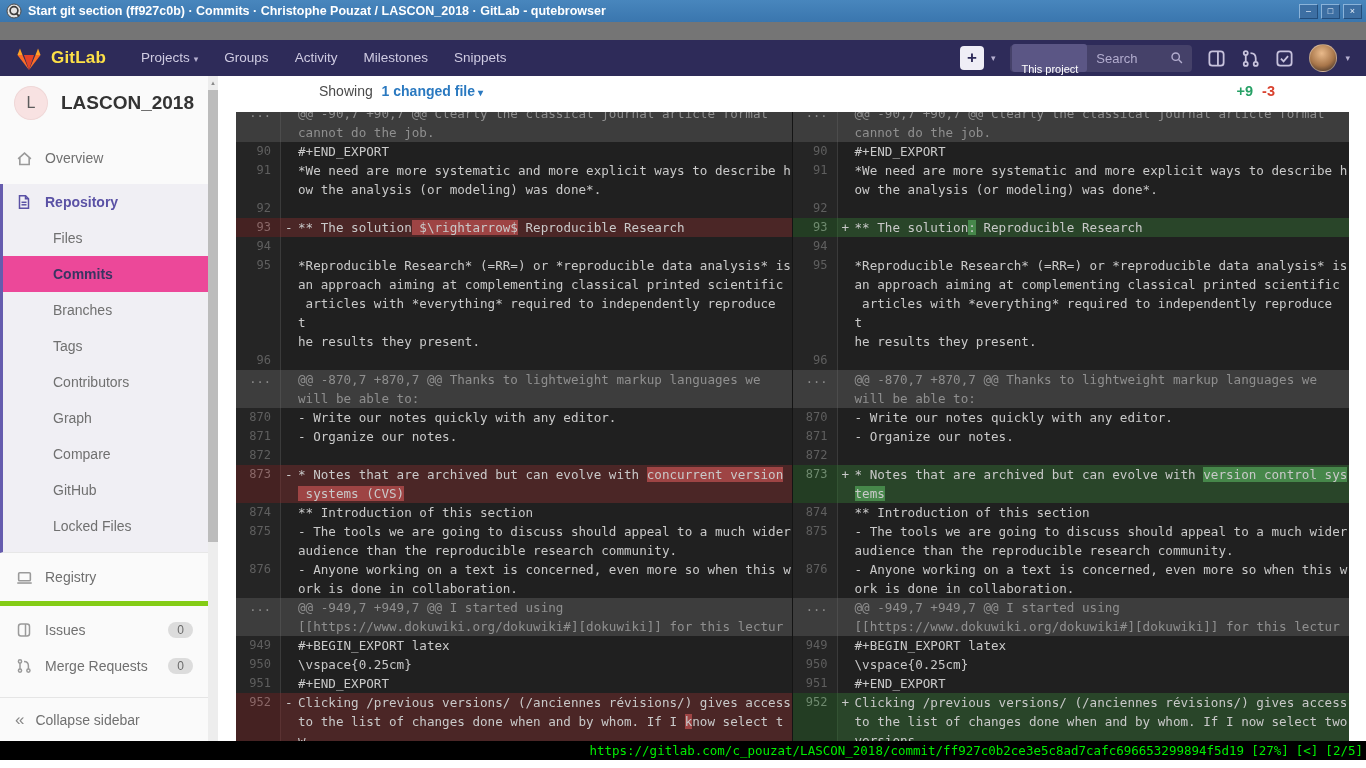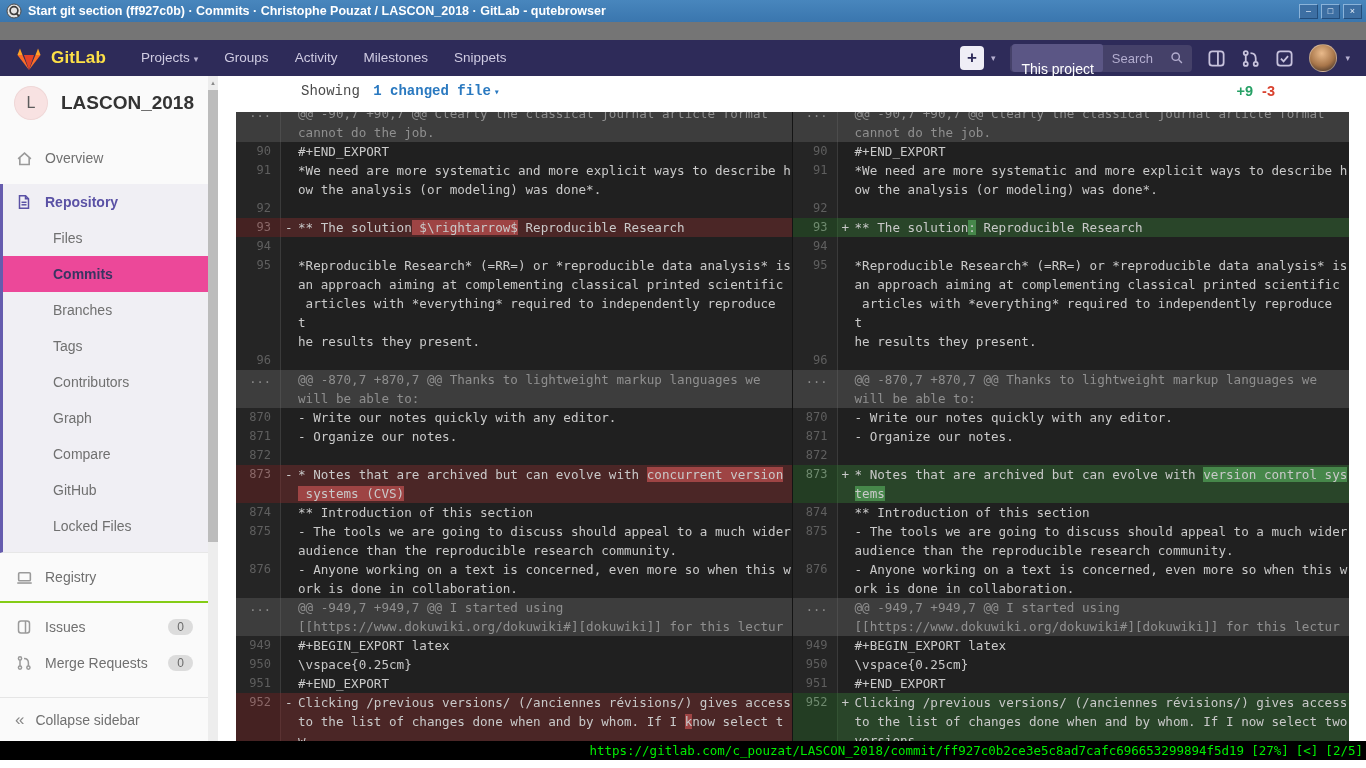--- a/index.html
+++ b/index.html
@@ -38,21 +38,21 @@
   .nav-links { display:flex; font-size:13.5px; }
   .nav-link { padding:0 13px; line-height:36px; color:#cfcbe2; cursor:default; }
   .caret { font-size:9px; color:#b6b0d0; margin-left:4px; }
   .nav-right { margin-left:auto; display:flex; align-items:center; gap:15px; }
   .plus-group { display:flex; align-items:center; gap:3px; }
   .plus-box { width:24px; height:24px; border-radius:4px; background:#efeef6; color:#2e2b59;
     font-size:17px; font-weight:bold; display:flex; align-items:center; justify-content:center; }
   .searchbox { width:182px; height:27px; background:#454169; border-radius:4px;
     display:flex; align-items:center; padding:0 8px 0 2px; gap:9px; }
   .scope-chip { background:#5b5685; border-radius:3px; height:23px; line-height:23px;
-    padding:14px 9px; font-size:14px; color:#fff; }
+    padding:14px 9px; font-size:11px; color:#fff; }
   .search-ph { color:#b3adcf; font-size:13px; flex:1; }
   .nav-icon { display:flex; align-items:center; }
   .avatar-group { display:flex; align-items:center; gap:4px; }
   .avatar { width:28px; height:28px; border-radius:50%;
     background:radial-gradient(circle at 45% 32%, #e9ba8b, #a8764a 55%, #3d2d24 92%);
     border:1px solid rgba(255,255,255,.35); }
 
   
   #sidebar { position:absolute; top:76px; left:0; width:208px; bottom:19px;
     background:#fafafa; color:#707070; }
@@ -65,36 +65,36 @@
     font-size:14px; color:#707070; cursor:default; }
   .side-item .icon { width:18px; display:flex; justify-content:center; flex:none; }
   #overview-item { margin-top:10px; }
   #repo-section { margin-top:8px; border-left:3px solid #665cae; background:#f0eff4;
     border-bottom:1px solid #e7e7e7; padding-bottom:8px; }
   #repo-section .side-item { padding-left:12px; }
   .side-item.repo { color:#5a51a5; font-weight:bold; }
   .sub-item { height:36px; line-height:36px; padding-left:50px; font-size:14px; color:#707070; }
   .sub-item.active { background:#ec4899; color:#393462; font-weight:bold; }
   .registry-item { margin-top:6px;align-items:center; }
-  .side-group { margin-top:6px; border-top:2px solid #84cc16; padding-top:6px; }
+  .side-group { margin-top:6px; border-top:5px solid #84cc16; padding-top:6px; }
   .badge { margin-left:auto; background:#dcdcdc; color:#6a6a6a; border-radius:9px;
     font-size:12px; padding:1px 9px; }
   .collapse-row { position:absolute; bottom:0; left:0; width:100%; height:44px;
     border-top:1px solid #e5e5e5; display:flex; align-items:center; gap:11px;
     padding:0 15px; font-size:14px; color:#707070; background:#fafafa; }
   .collapse-icon { font-size:17px; color:#888; }
 
   #side-scrollbar { position:absolute; top:76px; left:208px; width:10px; bottom:19px;
     background:#ededed; }
   .sb-arrow { height:13px; text-align:center; font-size:7px; line-height:13px; color:#8a8a8a; }
   .sb-thumb { position:absolute; top:14px; left:0; width:10px; height:452px; background:#bcbcbc; }
 
   
   #content { position:absolute; top:76px; left:218px; right:0; bottom:19px; background:#fff; }
-  #diff-header { position:absolute; top:7px; left:83px; font-size:14px; color:#4a4a4a;font-family:Liberation Mono, monospace; }
+  #diff-header { position:absolute; top:7px; left:101px; font-size:14px; color:#4a4a4a; }
   .file-link { color:#2a79c0; font-weight:bold; margin-left:5px; }
   .caret-blue { font-size:10px; margin-left:3px; color:#2a79c0; }
   #diff-stats { position:absolute; top:7px; right:91px; font-size:14.5px; font-weight:bold; }
   .adds { color:#26a065; } .dels { color:#d9422f; margin-left:5px; }
 
   #diff-wrap { position:absolute; top:36px; left:18px; right:17px; bottom:0; overflow:hidden; }
   #diff-table { margin-top:-8px; width:100%;
     font-family:"DejaVu Sans Mono", monospace; font-size:12.6px; line-height:19px;
     color:#c9c9c9; background:#202020; }
   .drow { display:flex; width:100%; }

